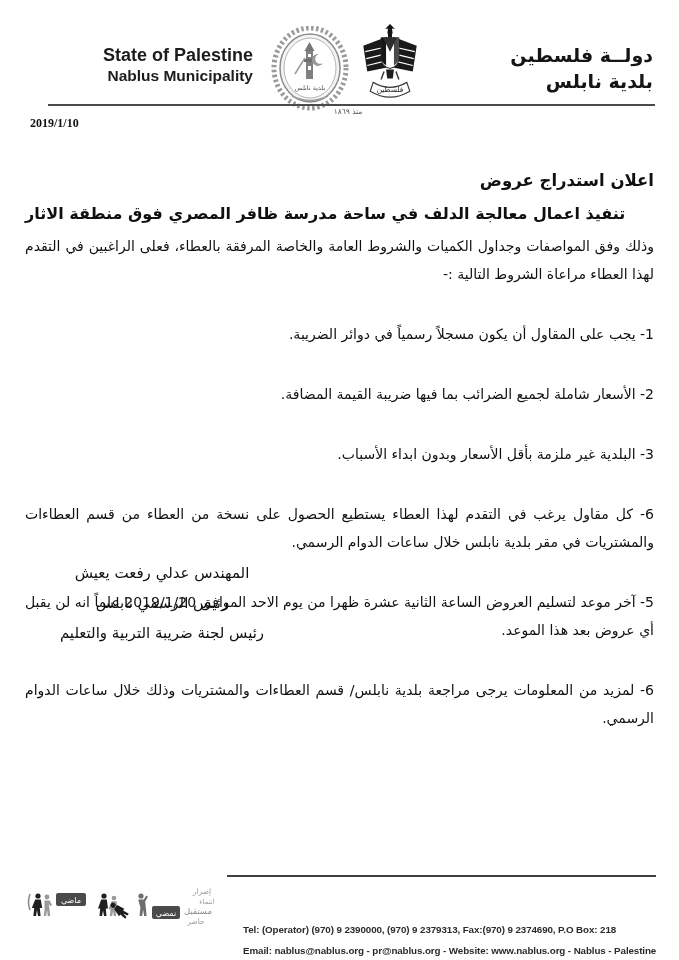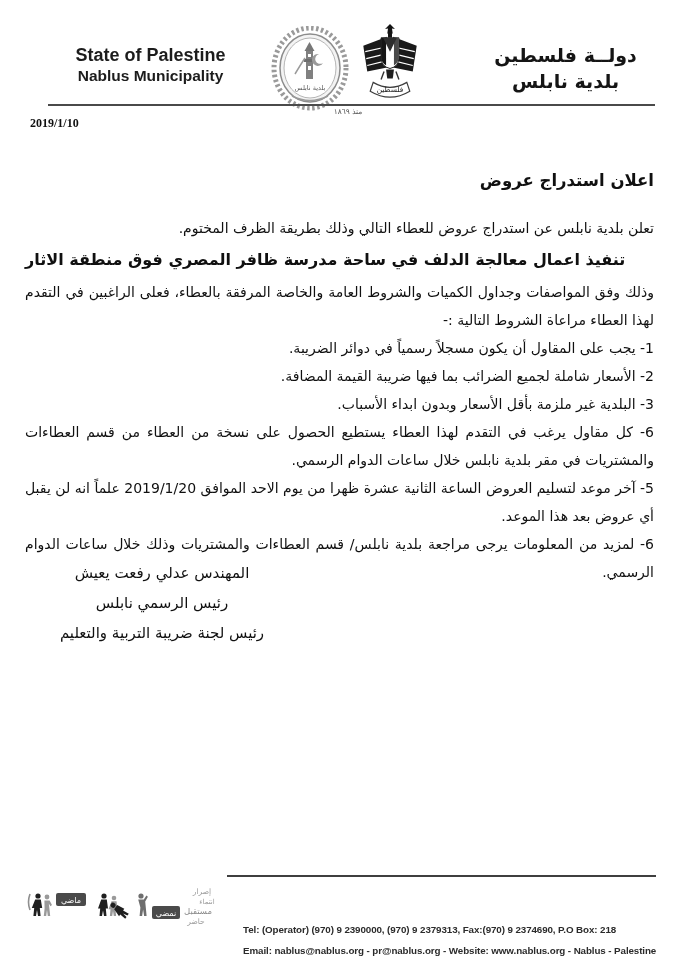--- a/index.html
+++ b/index.html
@@ -3,27 +3,27 @@
 <meta charset="utf-8">
 <style>
   html,body { margin:0; padding:0; background:#ffffff; }
   .page {
     position:relative; width:679px; height:960px; margin:0 auto;
     background:#ffffff; overflow:hidden; color:#111;
     font-family:"DejaVu Sans", sans-serif;
   }
   
   .hdr-en {
-    position:absolute; left:38px; top:44px; width:225px; text-align:center;
+    position:absolute; left:28px; top:44px; width:225px; text-align:right;
     font-family:"Liberation Sans", sans-serif; font-weight:bold; color:#1c1c1c;
   }
   .hdr-en .l1 { font-size:18px; line-height:22px; }
   .hdr-en .l2 { font-size:15.5px; line-height:20px; }
   .hdr-ar {
-    position:absolute; right:26px; top:42px; width:175px; text-align:center;
+    position:absolute; right:26px; top:42px; width:175px; 
     direction:rtl; font-weight:bold; font-size:19px; line-height:26px; color:#151515;
   }
   .logo-seal  { position:absolute; left:270px; top:26px; width:80px; height:88px; }
   .logo-eagle { position:absolute; left:353px; top:22px; width:74px; height:95px; }
   .hdr-line { position:absolute; left:48px; right:24px; top:104px; border-top:2px solid #4a4a4a; }
   .seal-caption {
     position:absolute; left:292px; top:107px; width:112px; text-align:center;
     direction:rtl; font-size:7.5px; color:#555;
   }
   .date {
@@ -33,21 +33,21 @@
   
   .doc {
     position:absolute; left:25px; right:25px; top:160px;
     direction:rtl; font-size:14px; color:#101010;
   }
   .doc-title { margin-top:10px; text-align:right; font-weight:bold; font-size:16.5px; line-height:22px; }
   .intro { margin-top:26px; text-align:right; line-height:20px; }
   .tender { margin-top:10px; text-align:left; font-weight:bold; font-size:16px; line-height:24px; }
   .cond-intro { margin-top:6px; text-align:justify; line-height:28px; }
   .conds { margin:0; padding:0; list-style:none; }
-  .conds li { line-height:28px; text-align:justify; }
+  .conds li { line-height:28px; text-align:justify;margin-top:32px; }
   
   .sig {
     position:absolute; left:12px; top:558px; width:300px; text-align:center;
     direction:rtl; font-weight:normal; font-size:15px; line-height:30px; color:#101010;
   }
   
   .ft-line { position:absolute; left:227px; top:875px; width:429px; border-top:2px solid #3f3f3f; }
   .ft-text {
     position:absolute; left:243px; top:883px; white-space:nowrap;
     font-family:"Liberation Sans", sans-serif; font-weight:bold;
@@ -106,21 +106,20 @@
     <div>دولــة فلسطين</div>
     <div>بلدية نابلس</div>
   </div>
 
   <div class="hdr-line"></div>
   <div class="seal-caption">منذ ١٨٦٩</div>
   <div class="date">2019/1/10</div>
 
   <div class="doc">
     <div class="doc-title">اعلان استدراج عروض</div>
-    <div class="intro">تعلن بلدية نابلس عن استدراج عروض للعطاء التالي وذلك بطريقة الظرف المختوم.</div>
     <div class="tender">تنفيذ اعمال معالجة الدلف في ساحة مدرسة ظافر المصري فوق منطقة الاثار</div>
     <div class="cond-intro">وذلك وفق المواصفات وجداول الكميات والشروط العامة والخاصة المرفقة بالعطاء، فعلى الراغبين في التقدم لهذا العطاء مراعاة الشروط التالية :-</div>
     <ul class="conds">
       <li>1- يجب على المقاول أن يكون مسجلاً رسمياً في دوائر الضريبة.</li>
       <li>2- الأسعار شاملة لجميع الضرائب بما فيها ضريبة القيمة المضافة.</li>
       <li>3- البلدية غير ملزمة بأقل الأسعار وبدون ابداء الأسباب.</li>
       <li>6- كل مقاول يرغب في التقدم لهذا العطاء يستطيع الحصول على نسخة من العطاء من قسم العطاءات والمشتريات في مقر بلدية نابلس خلال ساعات الدوام الرسمي.</li>
       <li>5- آخر موعد لتسليم العروض الساعة الثانية عشرة ظهرا من يوم الاحد الموافق 2019/1/20 علماً انه لن يقبل أي عروض بعد هذا الموعد.</li>
       <li>6- لمزيد من المعلومات يرجى مراجعة بلدية نابلس/ قسم العطاءات والمشتريات وذلك خلال ساعات الدوام الرسمي.</li>
     </ul>

